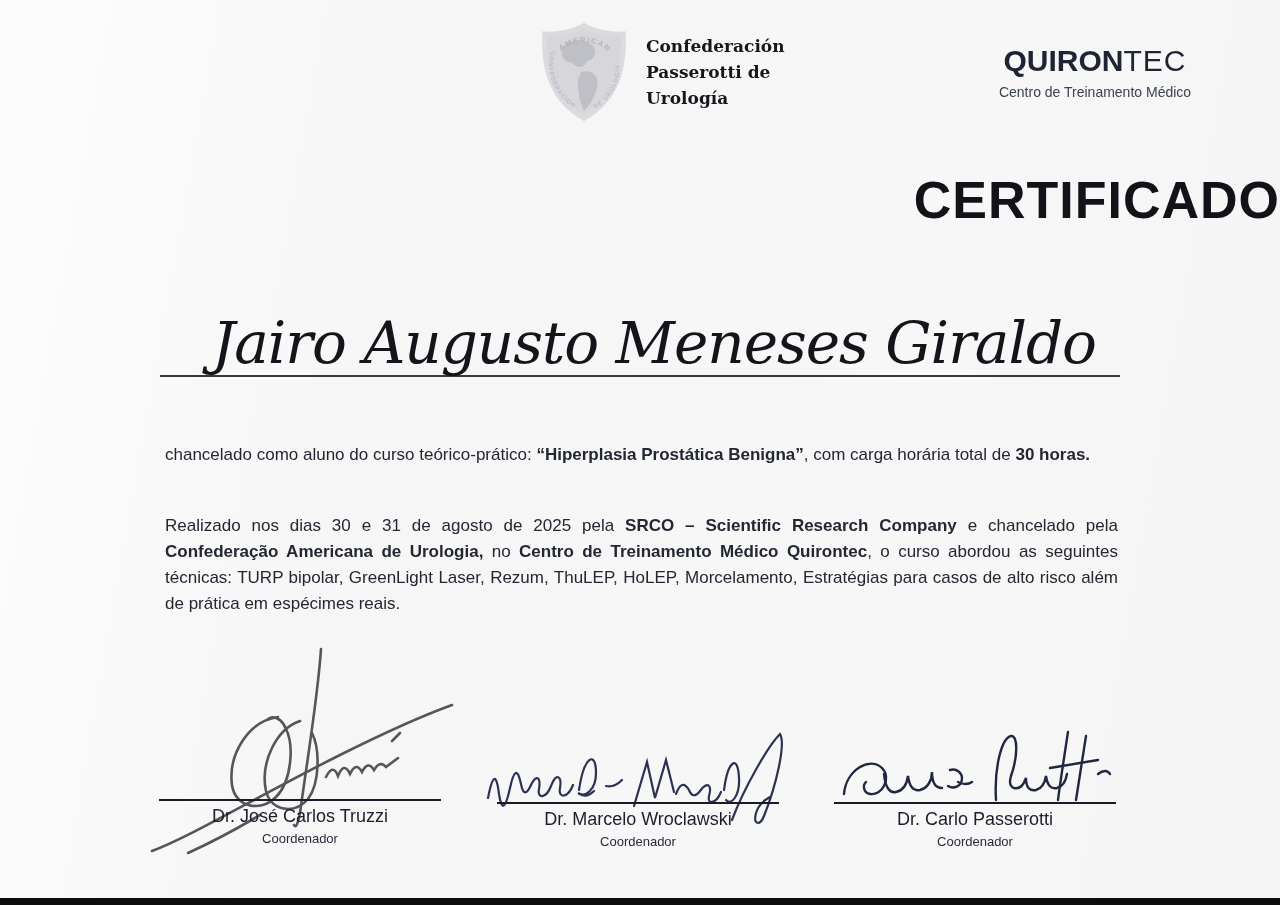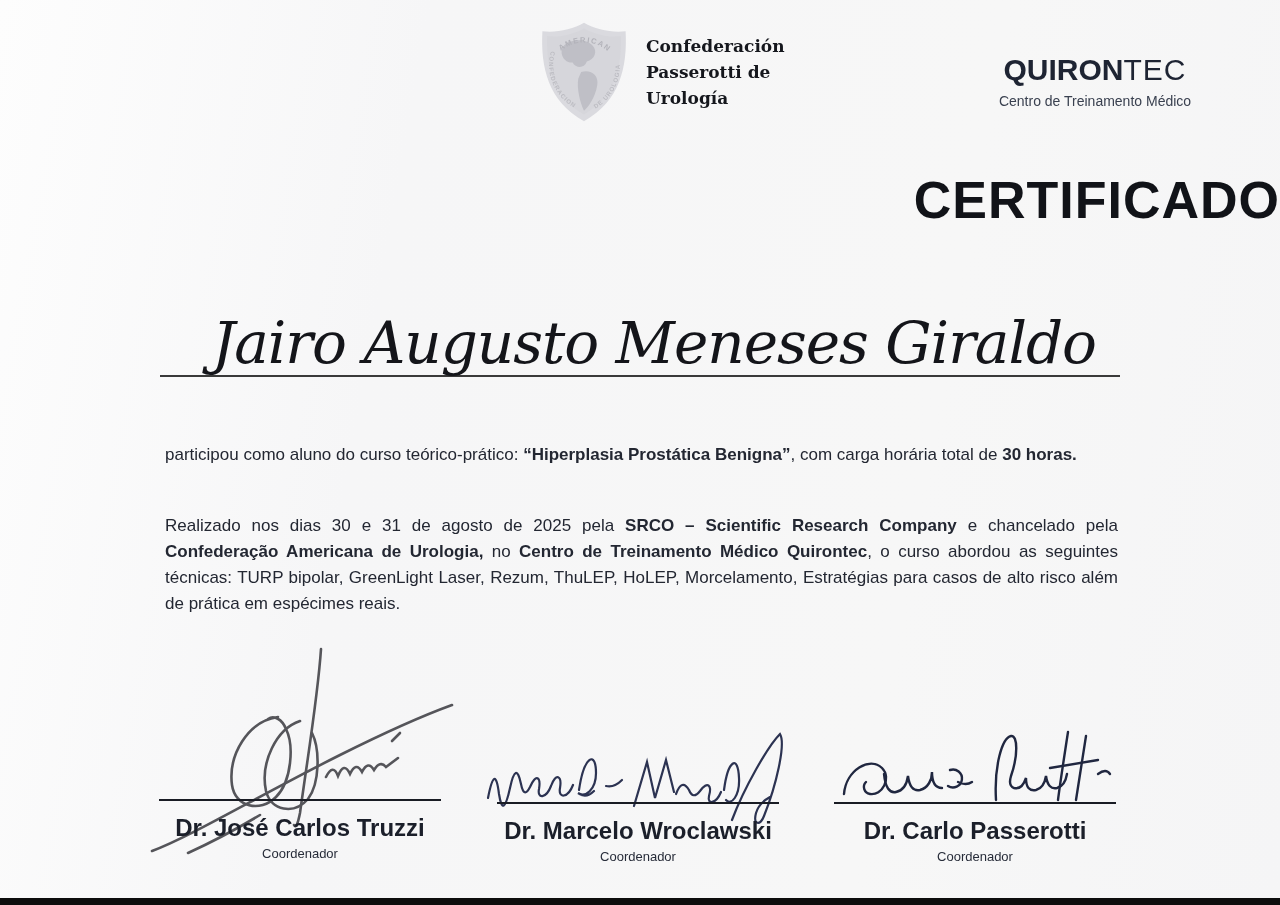--- a/index.html
+++ b/index.html
@@ -15,21 +15,21 @@
   .srco .overline { width:76px; border-top:3px solid #23242b; margin-bottom:2px; }
   .srco .wordmark { font-size:37px; line-height:40px; letter-spacing:0; color:#23242b; white-space:nowrap; }
   .srco .sr { font-weight:300; letter-spacing:2px; }
   .srco .co { font-weight:800; }
   .srco .underline { width:62px; border-top:3px solid #23242b; margin-left:52px; margin-top:0px; }
   .srco .tagline { font-size:9.5px; letter-spacing:0.4px; color:#3c3f4a; margin-top:6px; white-space:nowrap; }
 
   .cau { position:absolute; left:536px; top:20px; display:flex; align-items:center; gap:14px; }
   .cau-text { font-family:"DejaVu Serif", serif; font-weight:700; font-size:17px; line-height:26px; color:#15171d; }
 
-  .quirontec { position:absolute; left:995px; top:53px; width:200px; text-align:center; }
+  .quirontec { position:absolute; left:995px; top:44px; width:200px; text-align:center; }
   .quirontec .wordmark { font-size:30px; line-height:34px; color:#1e2433; white-space:nowrap; }
   .quirontec .q-bold { font-weight:800; }
   .quirontec .q-light { font-weight:300; letter-spacing:1px; }
   .quirontec .tagline { font-size:14px; color:#3a4150; margin-top:6px; white-space:nowrap; }
 
   
   .title { position:absolute; top:170px; left:0; width:100%; text-align:right;
            font-size:52px; font-weight:800; letter-spacing:1px; color:#111318; }
   .subtitle { position:absolute; top:249px; left:0; width:100%; text-align:center;
               font-size:16px; letter-spacing:3px; color:#23262f; }
@@ -46,21 +46,21 @@
   .para1 { top:442px; }
   .para2 { top:513px; }
   .para span.b { font-weight:700; }
 
   
   .sig { position:absolute; width:282px; text-align:center; }
   .sig-1 { left:159px; top:799px; }
   .sig-2 { left:497px; top:802px; }
   .sig-3 { left:834px; top:802px; }
   .sig .rule { border-top:2.5px solid #191c24; width:100%; }
-  .sig .sig-name { font-size:24px; font-weight:700; color:#1b1f2a; margin-top:13px; }
+  .sig .sig-name { font-size:18px; font-weight:400; color:#1b1f2a; margin-top:5px; }
   .sig .sig-role { font-size:13px; color:#272c39; margin-top:4px; }
   .scribble { position:absolute; pointer-events:none; }
   .scribble-1 { left:140px; top:645px; }
   .scribble-2 { left:484px; top:728px; }
   .scribble-3 { left:836px; top:716px; }
 
   .footer-bar { position:absolute; left:0; bottom:0; width:100%; height:7px; background:#0d0d0d; }
 </style>
 </head>
 <body>
@@ -99,21 +99,21 @@
   <div class="quirontec">
     <div class="wordmark"><span class="q-bold">QUIRON</span><span class="q-light">TEC</span></div>
     <div class="tagline">Centro de Treinamento Médico</div>
   </div>
 
   <div class="title">CERTIFICADO</div>
 
   <div class="name-rule"></div>
   <div class="name">Jairo Augusto Meneses Giraldo</div>
 
-  <p class="para para1"><span>participou como aluno do curso teórico-prático: </span><span class="b">“Hiperplasia Prostática Benigna”</span><span>, com carga horária total de </span><span class="b">30 horas.</span></p>
+  <p class="para para1"><span>chancelado como aluno do curso teórico-prático: </span><span class="b">“Hiperplasia Prostática Benigna”</span><span>, com carga horária total de </span><span class="b">30 horas.</span></p>
   <p class="para para2"><span>Realizado nos dias 30 e 31 de agosto de 2025 pela </span><span class="b">SRCO – Scientific Research Company</span><span> e chancelado pela </span><span class="b">Confederação Americana de Urologia,</span><span> no </span><span class="b">Centro de Treinamento Médico Quirontec</span><span>, o curso abordou as seguintes técnicas: TURP bipolar, GreenLight Laser, Rezum, ThuLEP, HoLEP,  Morcelamento, Estratégias para casos de alto risco além de prática em espécimes reais.</span></p>
 
   <svg class="scribble scribble-1" width="330" height="215" viewBox="0 0 330 215">
     <g fill="none" stroke="#55555a" stroke-width="2.6" stroke-linecap="round">
       <path d="M12,206 C50,192 120,150 200,110 C250,85 290,68 312,60"></path>
       <path d="M181,4 C178,50 168,110 160,168 C158,178 156,184 154,180"></path>
       <path d="M138,72 C108,76 88,110 92,140 C95,162 120,168 136,152 C152,136 154,100 146,84 C142,74 134,70 128,74"></path>
       <path d="M160,76 C136,84 120,118 126,146 C131,166 154,170 168,154 C180,138 180,104 172,88"></path>
       <path d="M186,132 q7,-14 12,-1 q6,-15 12,-2 q6,-13 12,-2 q6,-12 12,-2 q6,-10 12,-3 l12,-9"></path>
       <path d="M252,96 l8,-8"></path>

